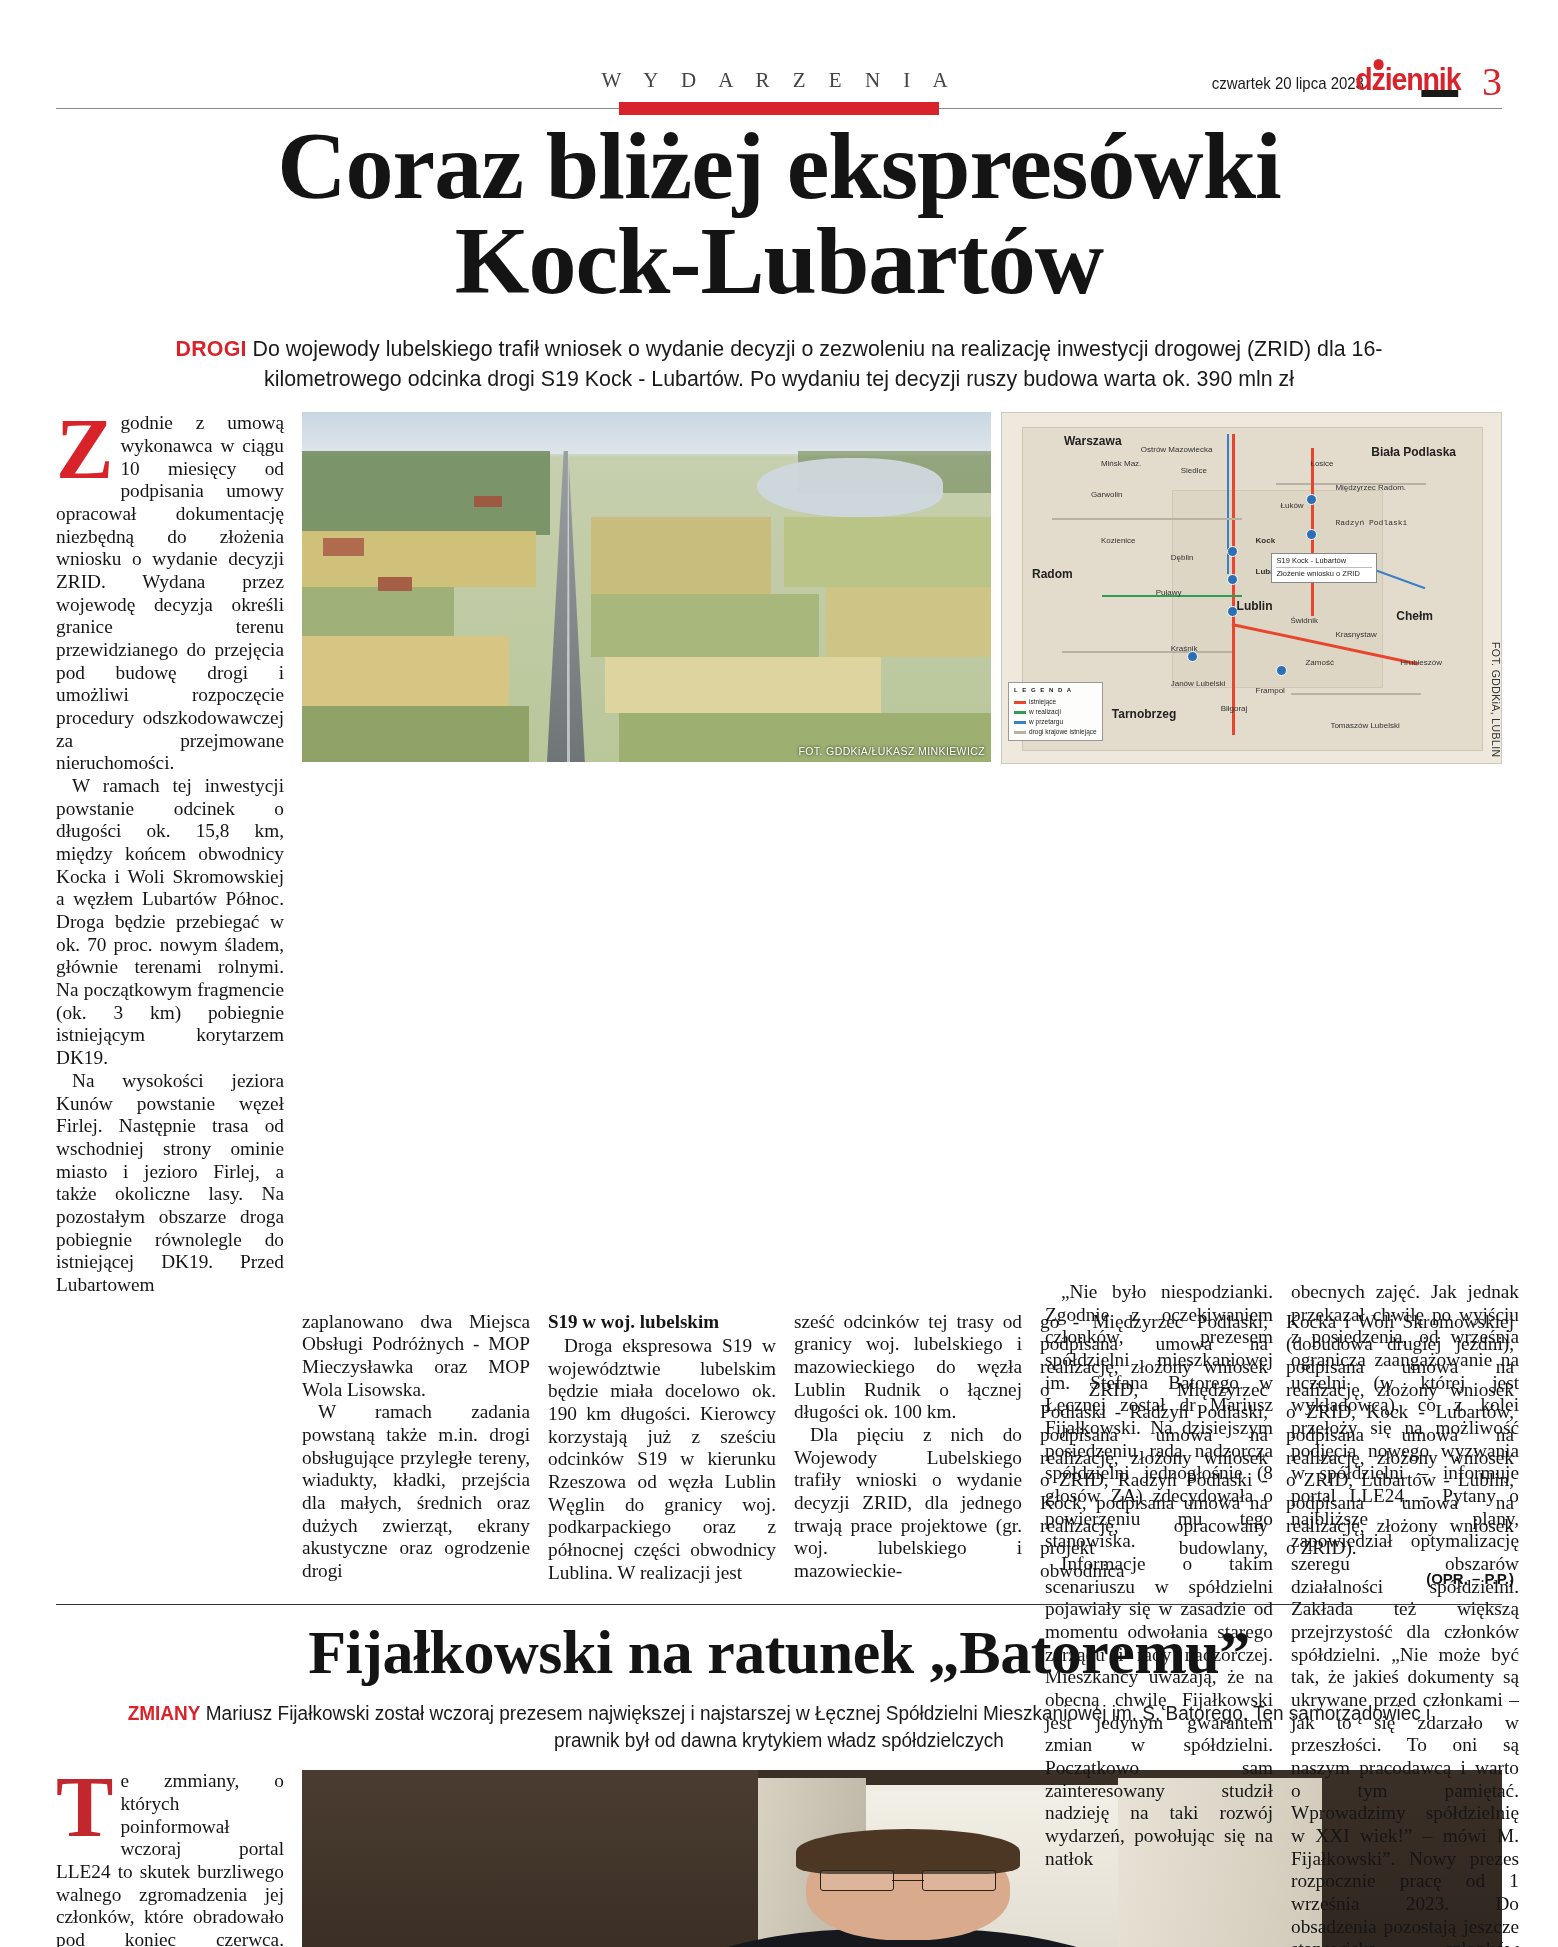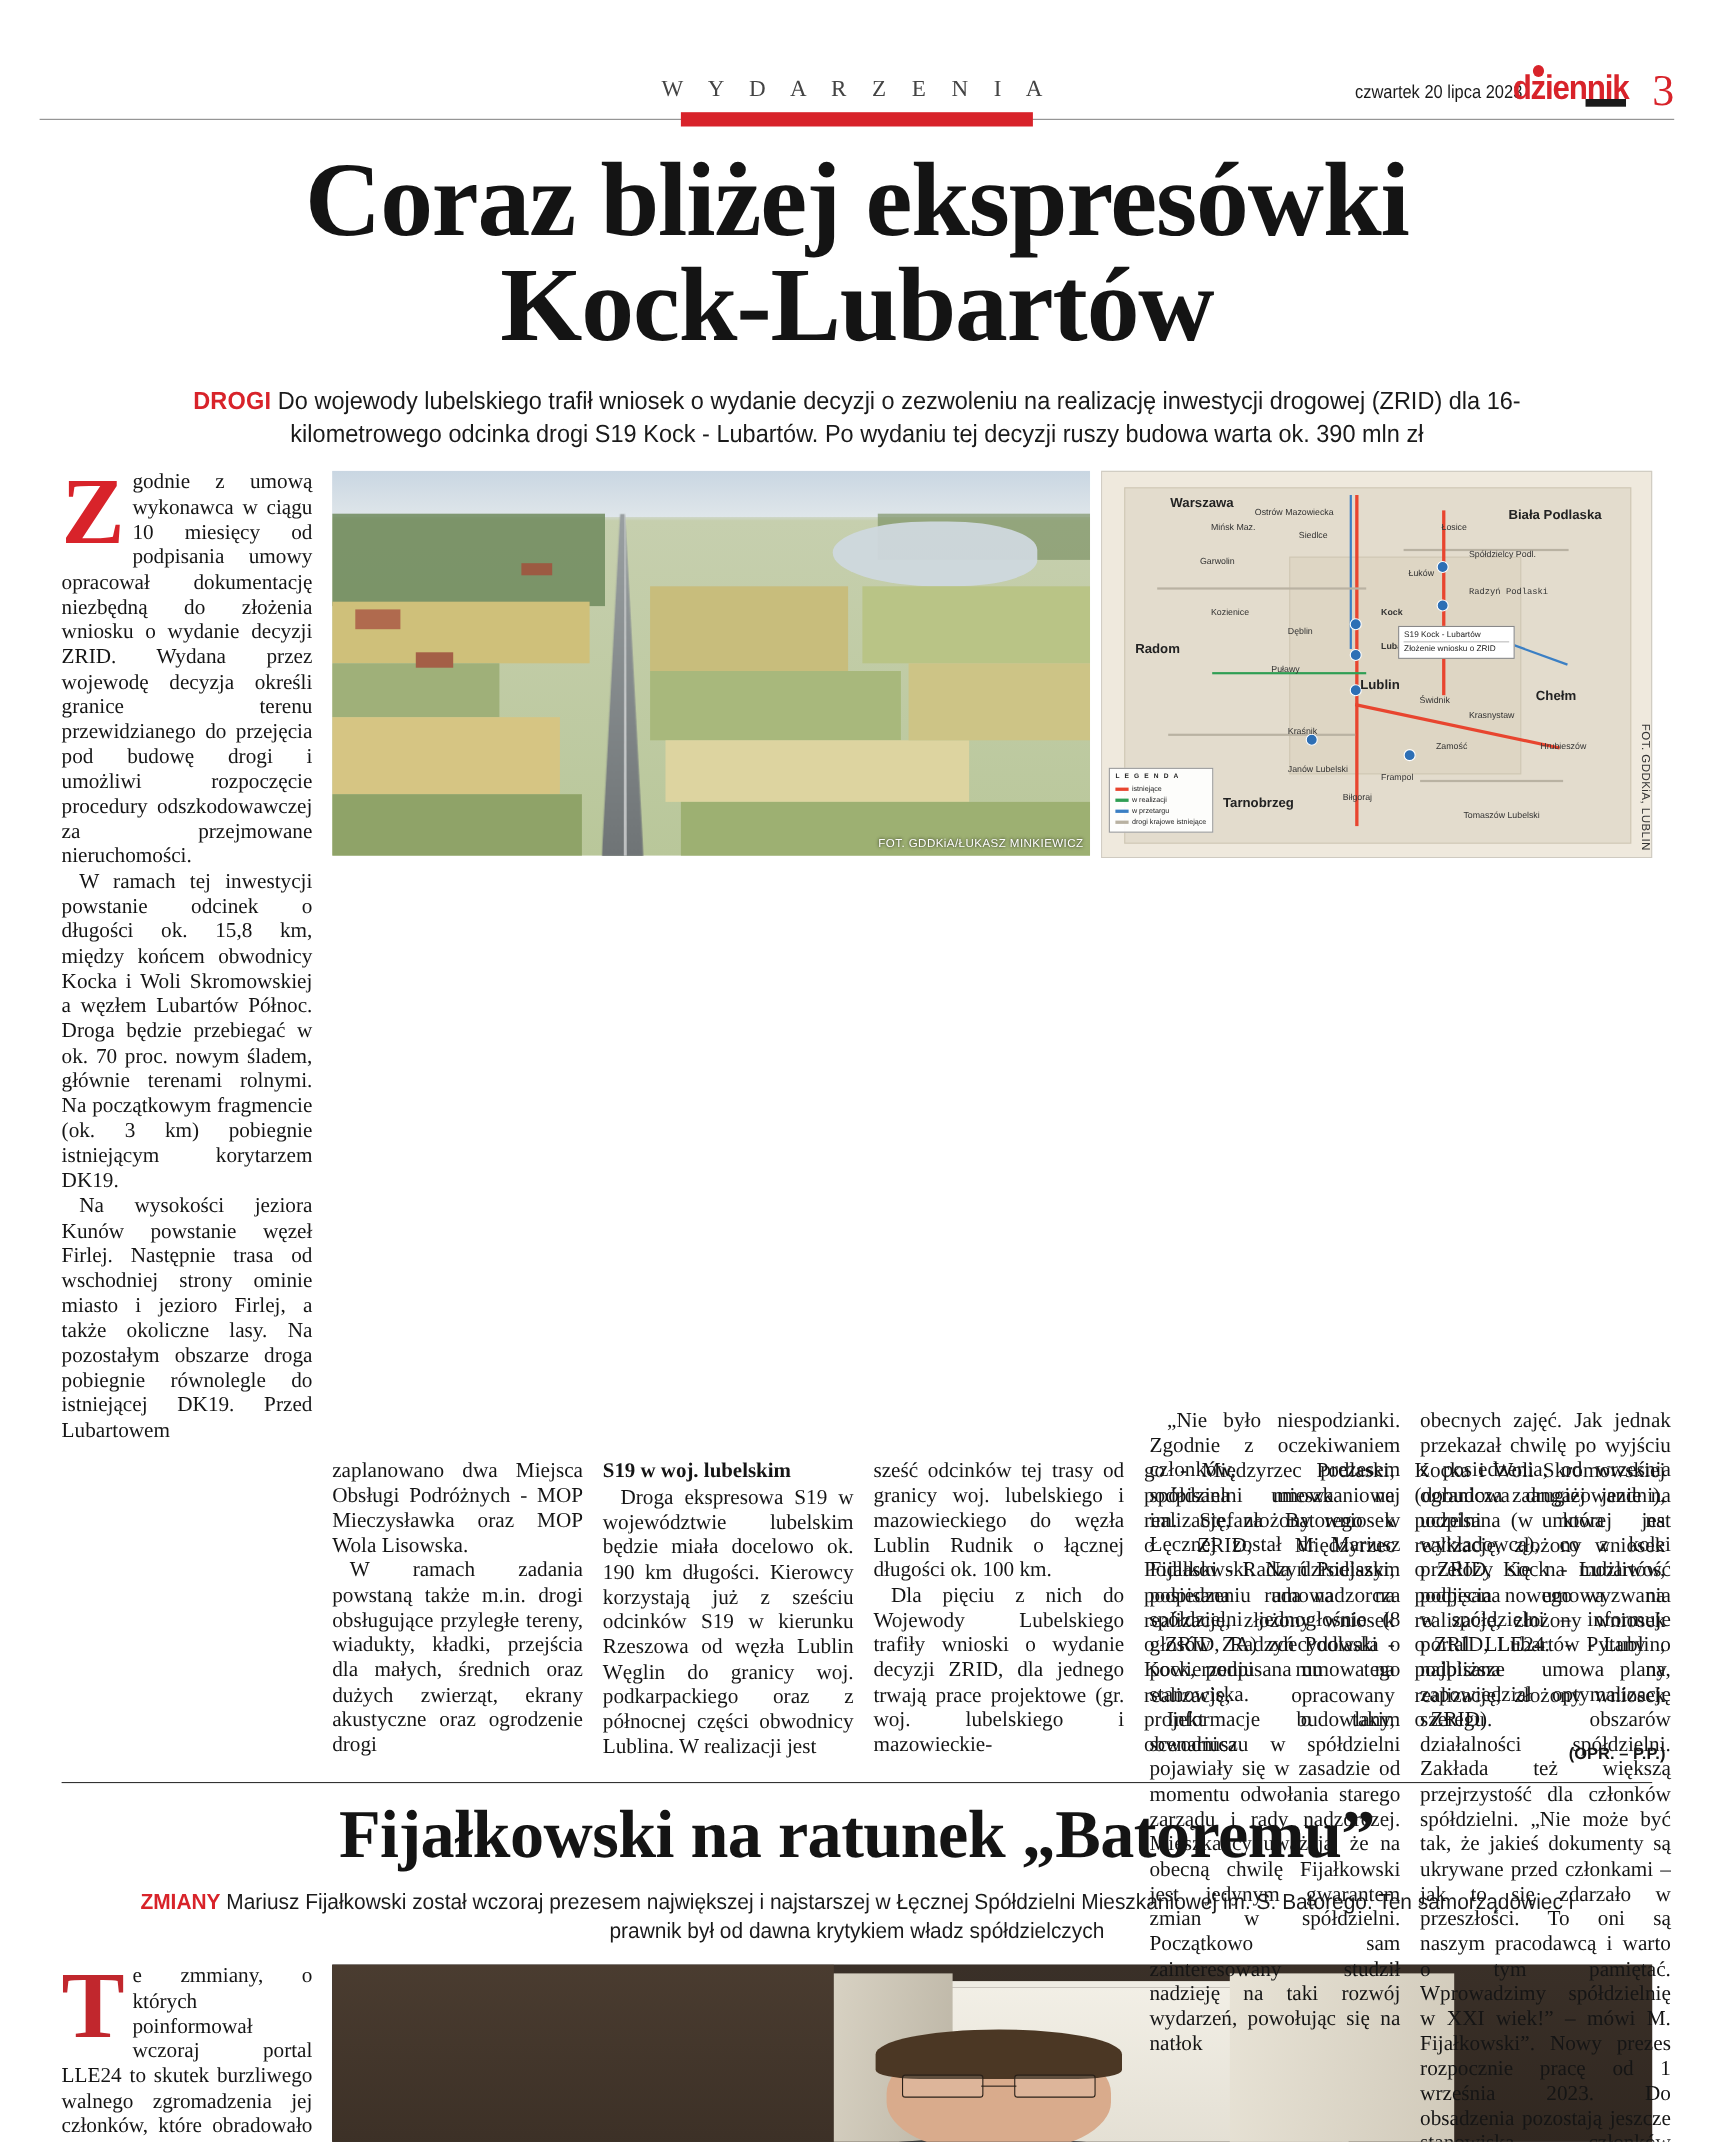--- a/index.html
+++ b/index.html
@@ -1,20 +1,20 @@
 <!DOCTYPE html>
 <html lang="pl"><head>
 <meta charset="utf-8">
 <style>
   html,body{margin:0;padding:0;background:#ffffff;}
   body{width:1558px;height:1947px;font-family:"Liberation Serif",serif;color:#1a1a1a;overflow:hidden;}
   .page{position:relative;width:1558px;height:1947px;padding:0;box-sizing:border-box;}
 
   
-  .masthead{position:relative;margin:0 36px;height:56px;padding-top:64px;}
+  .masthead{position:relative;margin:0 56px;height:56px;padding-top:48px;}
   .mh-rule{position:absolute;left:0;right:0;top:108px;height:1px;background:#8a8a8a;}
   .mh-section{position:absolute;left:50%;transform:translateX(-50%);top:68px;
       font-family:"Liberation Serif",serif;font-size:21px;letter-spacing:9px;color:#444;}
   .mh-underline{position:absolute;left:50%;transform:translateX(-50%);top:102px;width:320px;height:13px;background:#d8232a;}
   .mh-date{position:absolute;right:138px;top:74px;font-family:"Liberation Sans",sans-serif;
       font-size:17px;color:#1a1a1a;transform:scaleX(.88);transform-origin:right center;white-space:nowrap;}
   .mh-logo{position:absolute;right:42px;top:62px;font-family:"Liberation Sans",sans-serif;font-weight:bold;
       font-size:31px;color:#d8232a;letter-spacing:-1.2px;transform:scaleX(.92);transform-origin:right center;}
   .mh-logo .dot{position:absolute;left:20px;top:-3px;width:11px;height:11px;border-radius:50%;background:#d8232a;}
   .mh-logo .sub{position:absolute;right:2px;bottom:1px;width:40px;height:7px;background:#1a1a1a;}
@@ -195,21 +195,21 @@
             <div class="node" style="left:45%;top:38%;"></div>
             <div class="node" style="left:45%;top:46%;"></div>
             <div class="node" style="left:45%;top:55%;"></div>
             <div class="node" style="left:61%;top:23%;"></div>
             <div class="node" style="left:61%;top:33%;"></div>
             <div class="node" style="left:37%;top:68%;"></div>
             <div class="node" style="left:55%;top:72%;"></div>
 
             <div class="citybig" style="left:6%;top:6%;margin-left:32px;">Warszawa</div>
             <div class="citybig" style="left:74%;top:9%;">Biała Podlaska</div>
-            <div class="city" style="left:63%;top:20%;">Spółdzielcy Podl.</div>
+            <div class="city" style="left:63%;top:20%;">Międzyrzec Radom.</div>
             <div class="city" style="left:63%;top:30%;font-family:Liberation Mono, monospace;">Radzyń Podlaski</div>
             <div class="city" style="left:47%;top:35%;font-weight:bold;">Kock</div>
             <div class="city" style="left:47%;top:44%;font-weight:bold;">Lubartów</div>
             <div class="citybig" style="left:47%;top:53%;">Lublin</div>
             <div class="citybig" style="left:6%;top:44%;">Radom</div>
             <div class="citybig" style="left:79%;top:56%;">Chełm</div>
             <div class="city" style="left:57%;top:70%;">Zamość</div>
             <div class="citybig" style="left:22%;top:84%;">Tarnobrzeg</div>
             <div class="city" style="left:27%;top:50%;">Puławy</div>
             <div class="city" style="left:30%;top:66%;">Kraśnik</div>

